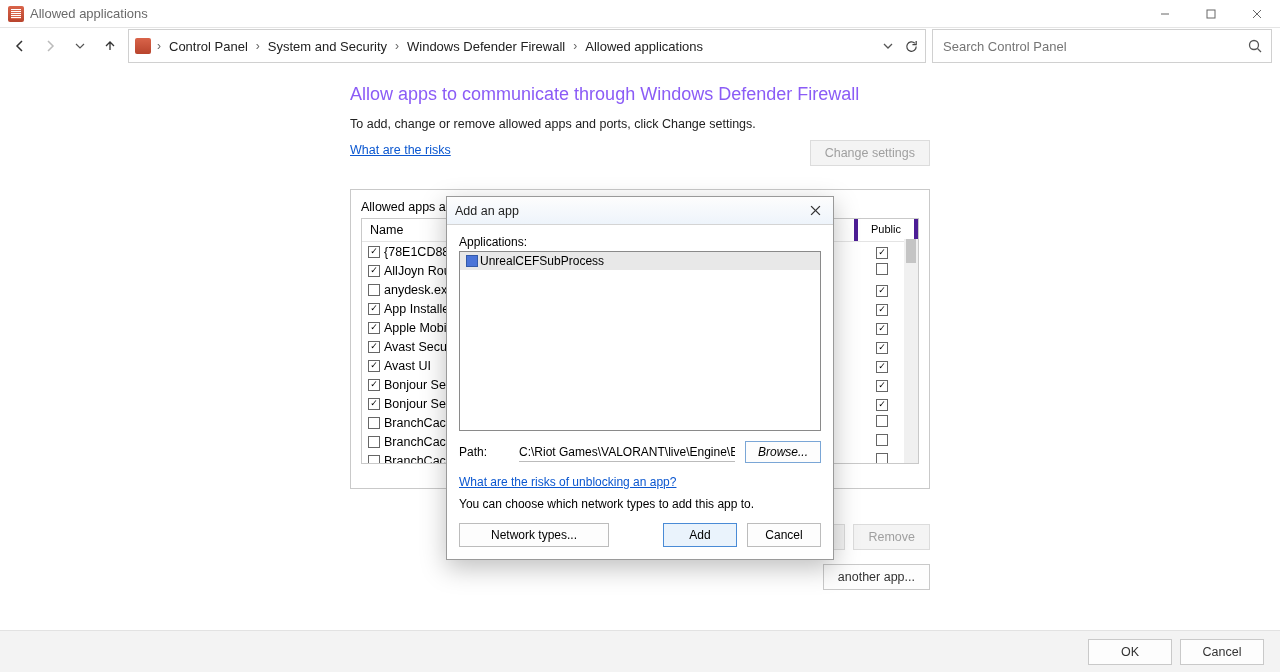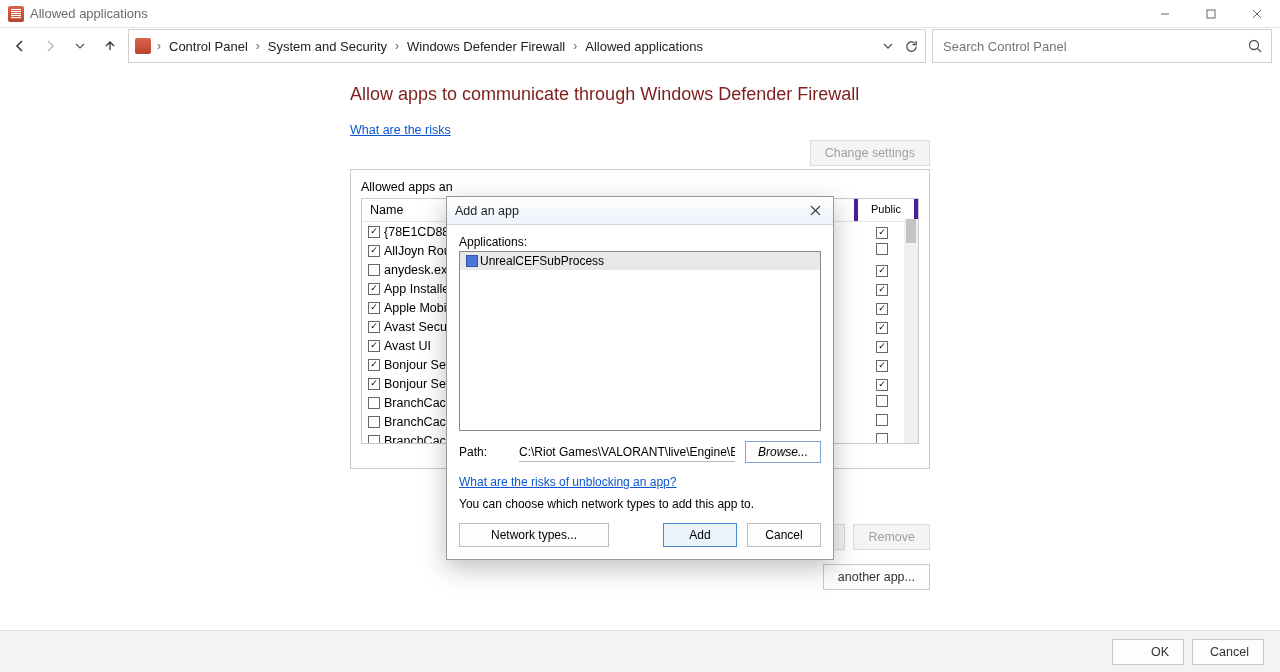--- a/index.html
+++ b/index.html
@@ -20,21 +20,21 @@
   .addressbar .ab-icon { width:16px; height:16px; background: linear-gradient(#d9644a,#b8442d); border-radius:2px; }
   .crumb { color:#222; font-size:13px; padding:2px 2px; }
   .crumb-sep { color:#666; }
   .addressbar .right { margin-left:auto; display:flex; align-items:center; gap:10px; }
   .searchbox { width:340px; height:34px; border:1px solid #d0d0d0; display:flex; align-items:center; padding:0 8px; color:#888; }
   .searchbox input { flex:1; border:none; outline:none; font-size:13px; color:#888; background:transparent; }
   .searchbox .mag { width:16px; height:16px; color:#555; }
   
   .main { position:relative; width:1280px; }
   .panel { position:absolute; left:350px; top:20px; width:580px; }
-  .panel h1 { color:#7f1d1d; font-weight:400; font-size:18px; margin:0 0 18px 0; }
+  .panel h1 { color:#8b5cf6; font-weight:400; font-size:18px; margin:0 0 12px 0; }
   .panel .sub { color:#222; font-size:12.5px; margin-bottom:12px; }
   .panel .risk-link { color:#0b57d0; font-size:12.5px; }
   .panel .chgbtn { position:absolute; right:0; top:56px; }
   .btn { border:1px solid #c9c9c9; background:#fdfdfd; padding:5px 14px; font-size:12.5px; color:#333; }
   .btn.disabled { color:#a0a0a0; background:#f4f4f4; border-color:#dcdcdc; }
   .appsbox { border:1px solid #c9c9c9; margin-top:32px; padding:10px 10px 10px 10px; width:580px; height:300px; position:relative; }
   .appsbox .label { font-size:12.5px; margin-bottom:4px; }
   .table { border:1px solid #c9c9c9; height:246px; overflow:hidden; position:relative; }
   .thead { display:flex; border-bottom:1px solid #e4e4e4; background:#fff; }
   .thead .col-name { flex:1; padding:4px 8px; border-right:1px solid #eee; font-size:12.5px; }
@@ -69,21 +69,21 @@
   .dlg-link { color:#0b57d0; font-size:12px; margin-top:12px; display:inline-block; }
   .dlg-net { font-size:12px; margin-top:8px; }
   .dlg-btnrow { display:flex; gap:10px; margin-top:12px; }
   .dlg-btnrow .wbtn { border:1px solid #bcbcbc; background:#fdfdfd; padding:4px 0; font-size:12px; text-align:center; }
   .dlg-btnrow .net { width:150px; }
   .dlg-btnrow .gap { flex:1; }
   .dlg-btnrow .add { width:74px; border:1px solid #4a8bd6; background:#eaf3fc; }
   .dlg-btnrow .cancel { width:74px; }
   
   .bottombar { position:absolute; left:0; right:0; bottom:0; height:42px; background:#f3f3f3; border-top:1px solid #e2e2e2; display:flex; align-items:center; justify-content:flex-end; gap:8px; padding-right:16px; }
-  .bottombar .btn { width:72px; text-align:right; background:#fdfdfd; }
+  .bottombar .btn { width:84px; text-align:center; background:#fdfdfd; }
   svg { display:block; }
 </style>
 </head>
 <body>
 
 <div class="titlebar">
   <div class="app-icon"></div>
   <div class="title">Allowed applications</div>
   <div class="spacer"></div>
   <div class="sysbtn">
@@ -155,20 +155,21 @@
     <svg class="mag" viewBox="0 0 16 16">
         <circle cx="7" cy="7" r="4.5" fill="none" stroke="#555" stroke-width="1.3"></circle>
         <line x1="10.5" y1="10.5" x2="14" y2="14" stroke="#555" stroke-width="1.3"></line>
       </svg>
   </div>
 </div>
 
 <div class="main">
   <div class="panel">
     <h1>Allow apps to communicate through Windows Defender Firewall</h1>
+    <div class="sub">To add, change or remove allowed apps and ports, click Change settings.</div>
     <a class="risk-link" href="#">What are the risks</a>
     <button class="btn disabled chgbtn">Change settings</button>
 
     <div class="appsbox">
       <div class="label">Allowed apps an</div>
       <div class="table">
         <div class="thead">
           <div class="col-name">Name</div>
           <div class="col">ate</div>
           <div class="col">Public</div>

